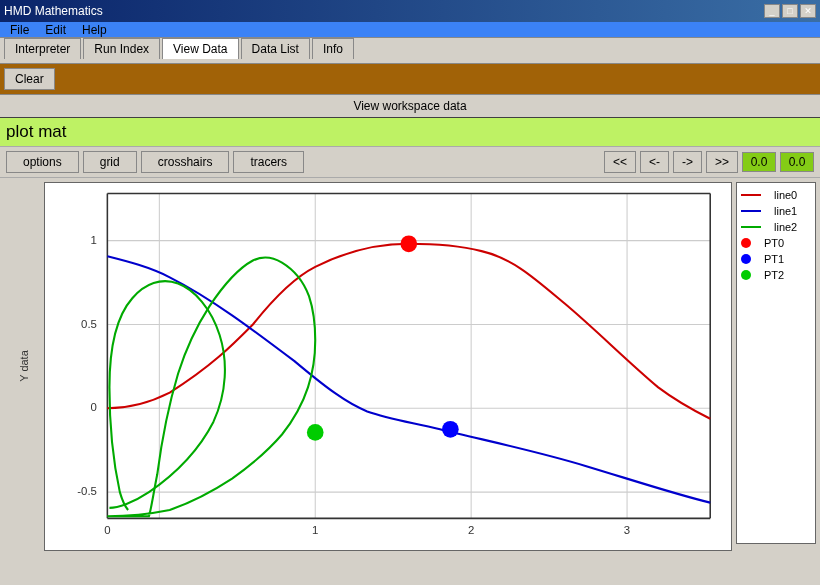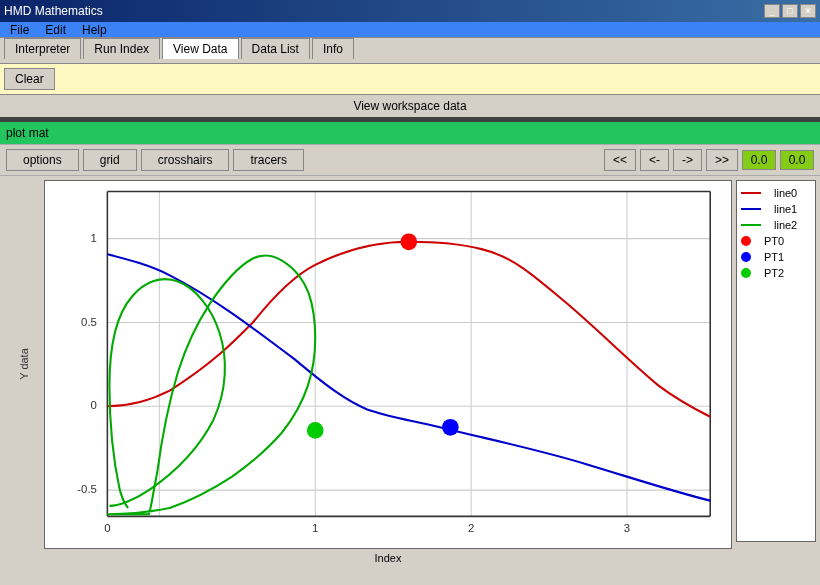--- a/index.html
+++ b/index.html
@@ -61,45 +61,45 @@
       margin-right: 2px;
     }
     .tab.active {
       background: #ffffff;
       z-index: 1;
     }
     
     
     .toolbar {
       padding: 4px;
-      background: #fef9c3;
+      background: #a16207;
       border-bottom: 1px solid #888;
     }
     .clear-btn {
       padding: 3px 10px;
       border: 1px solid #888;
       background: #d4d0c8;
       cursor: pointer;
       font-size: 12px;
     }
     
     
     .view-workspace {
       background: #d4d0c8;
       text-align: center;
       padding: 4px;
-      border-bottom: 5px solid #404040;
+      border-bottom: 1px solid #404040;
       font-size: 12px;
     }
     
     
     .plot-title-bar {
-      background: #22c55e;
+      background: #bef264;
       padding: 4px 6px;
-      font-size: 12px;
+      font-size: 17px;
       border-bottom: 1px solid #aaa;
     }
     
     
     .plot-controls {
       display: flex;
       align-items: center;
       padding: 4px 6px;
       gap: 4px;
       background: #d4d0c8;
@@ -288,23 +288,20 @@
                    C 68,128 62,160 62,195 
                    C 62,230 66,268 72,295 
                    C 75,305 78,310 80,312" stroke="#00aa00" stroke-width="2" fill="none"></path>
 
           <circle cx="260" cy="238" r="8" fill="#00cc00"></circle>
 
         </svg>
       </div>
     </div>
 
-    <div style="text-align:center; padding-left:40px; padding-top:2px;">
-      <span style="font-size:11px;">Index</span>
-    </div>
   </div>
 
   <div class="legend">
     <div class="legend-item">
       <div class="legend-line" style="background:#cc0000;"></div>
       <span>line0</span>
     </div>
     <div class="legend-item">
       <div class="legend-line" style="background:#0000cc;"></div>
       <span>line1</span>

